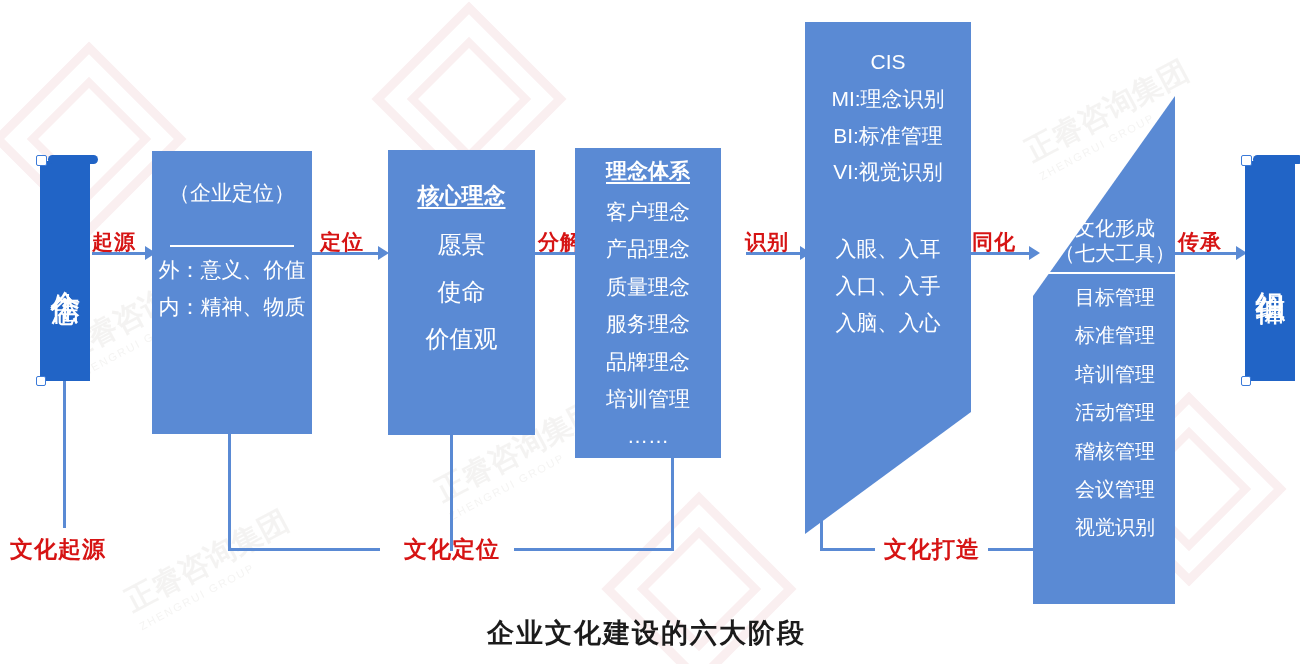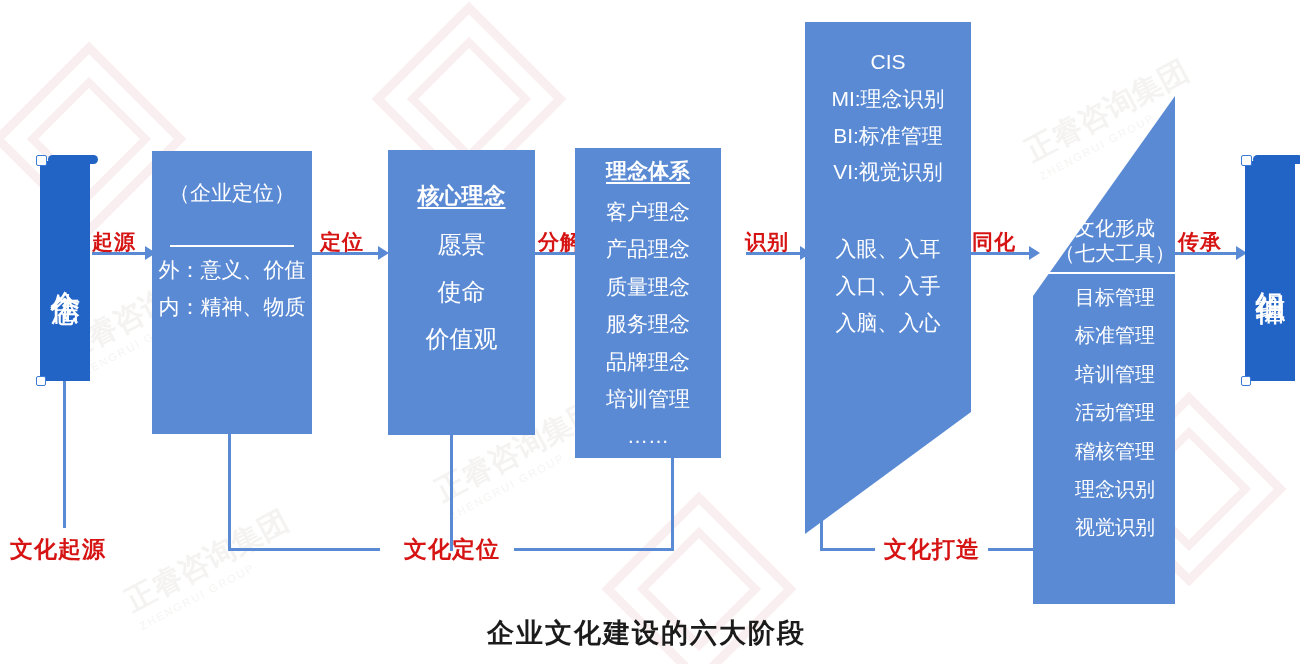--- a/index.html
+++ b/index.html
@@ -159,21 +159,21 @@
       <div>文化形成</div>
       <div>（七大工具）</div>
     </div>
     <div style="position:absolute;left:8px;right:8px;top:56px;height:2px;background:#fff;"></div>
     <div class="stack" style="position:relative;top:12px;font-size:20px;line-height:1.92;color:#fff;">
       <div>目标管理</div>
       <div>标准管理</div>
       <div>培训管理</div>
       <div>活动管理</div>
       <div>稽核管理</div>
-      <div>理念识别</div>
+      <div>会议管理</div>
       <div>视觉识别</div>
     </div>
   </div>
 
   <div class="hline" style="left:1175px;top:252px;width:66px;"></div>
   <div class="arrowhead" style="left:1236px;top:246px;"></div>
   <div class="redlbl" style="left:1178px;top:228px;">传承</div>
 
   <div class="box bx-dark" style="left:1245px;top:161px;width:50px;height:220px;">
     <div class="vert-text">组织信仰</div>

